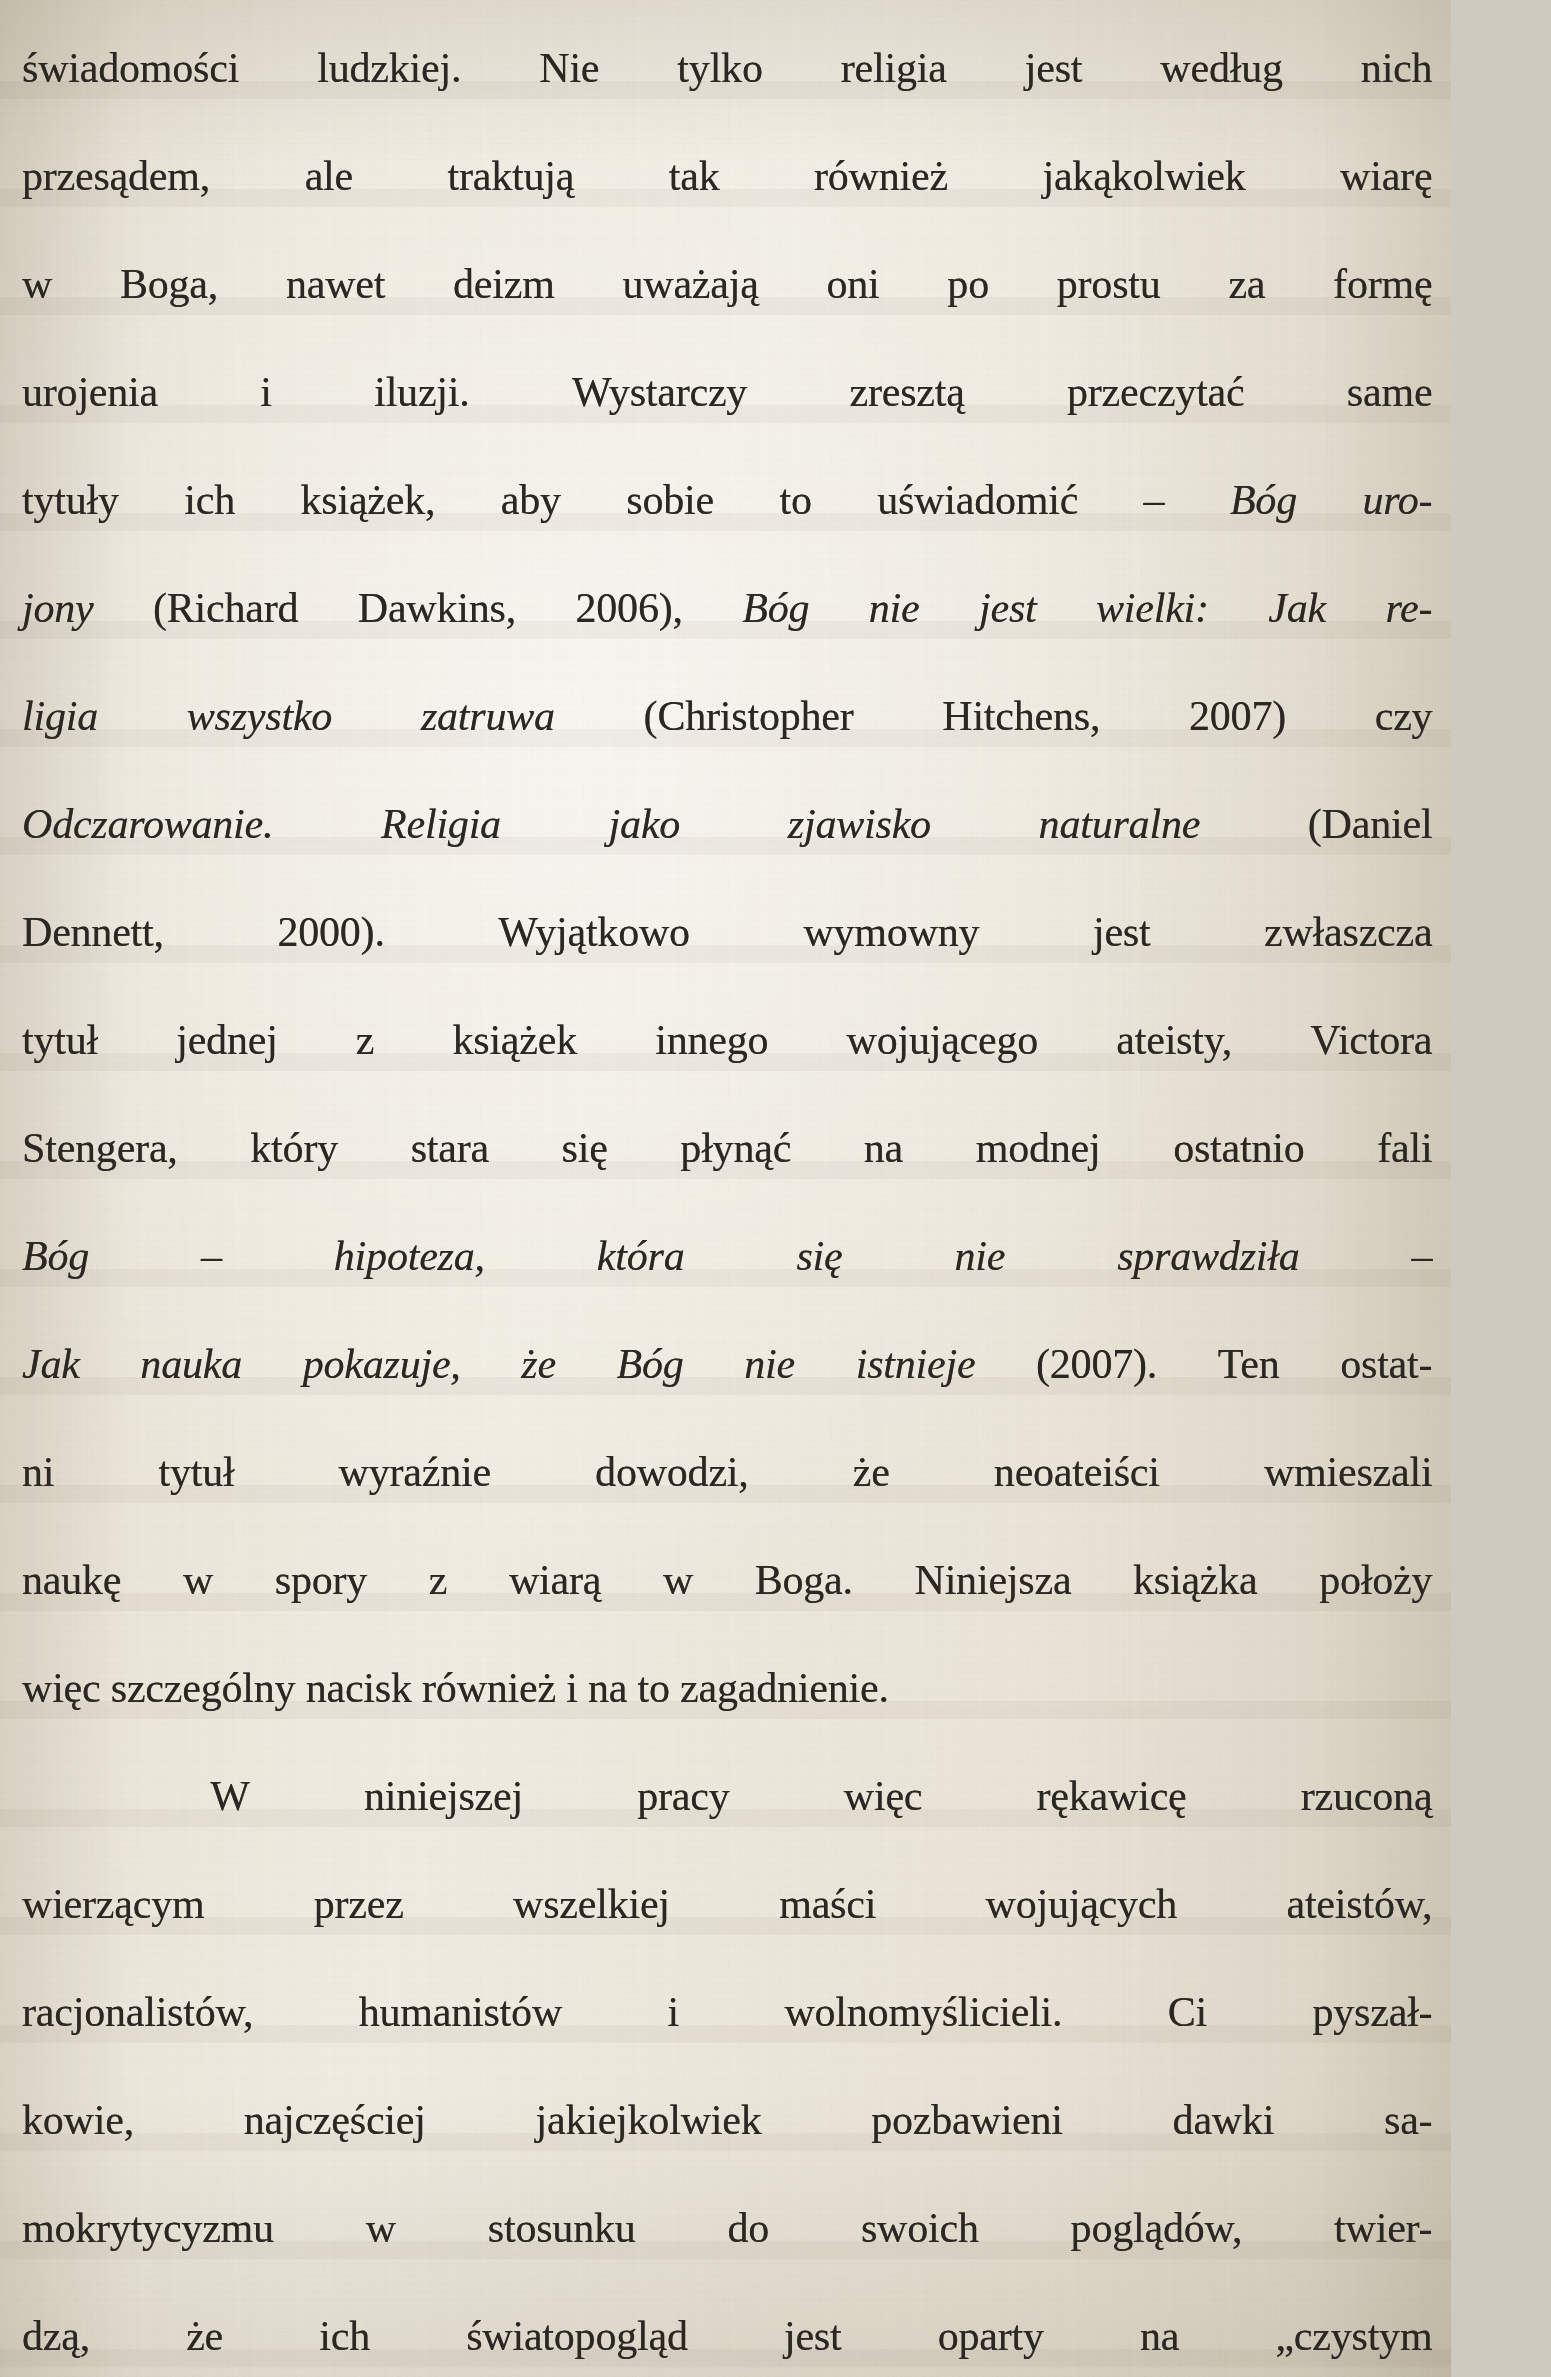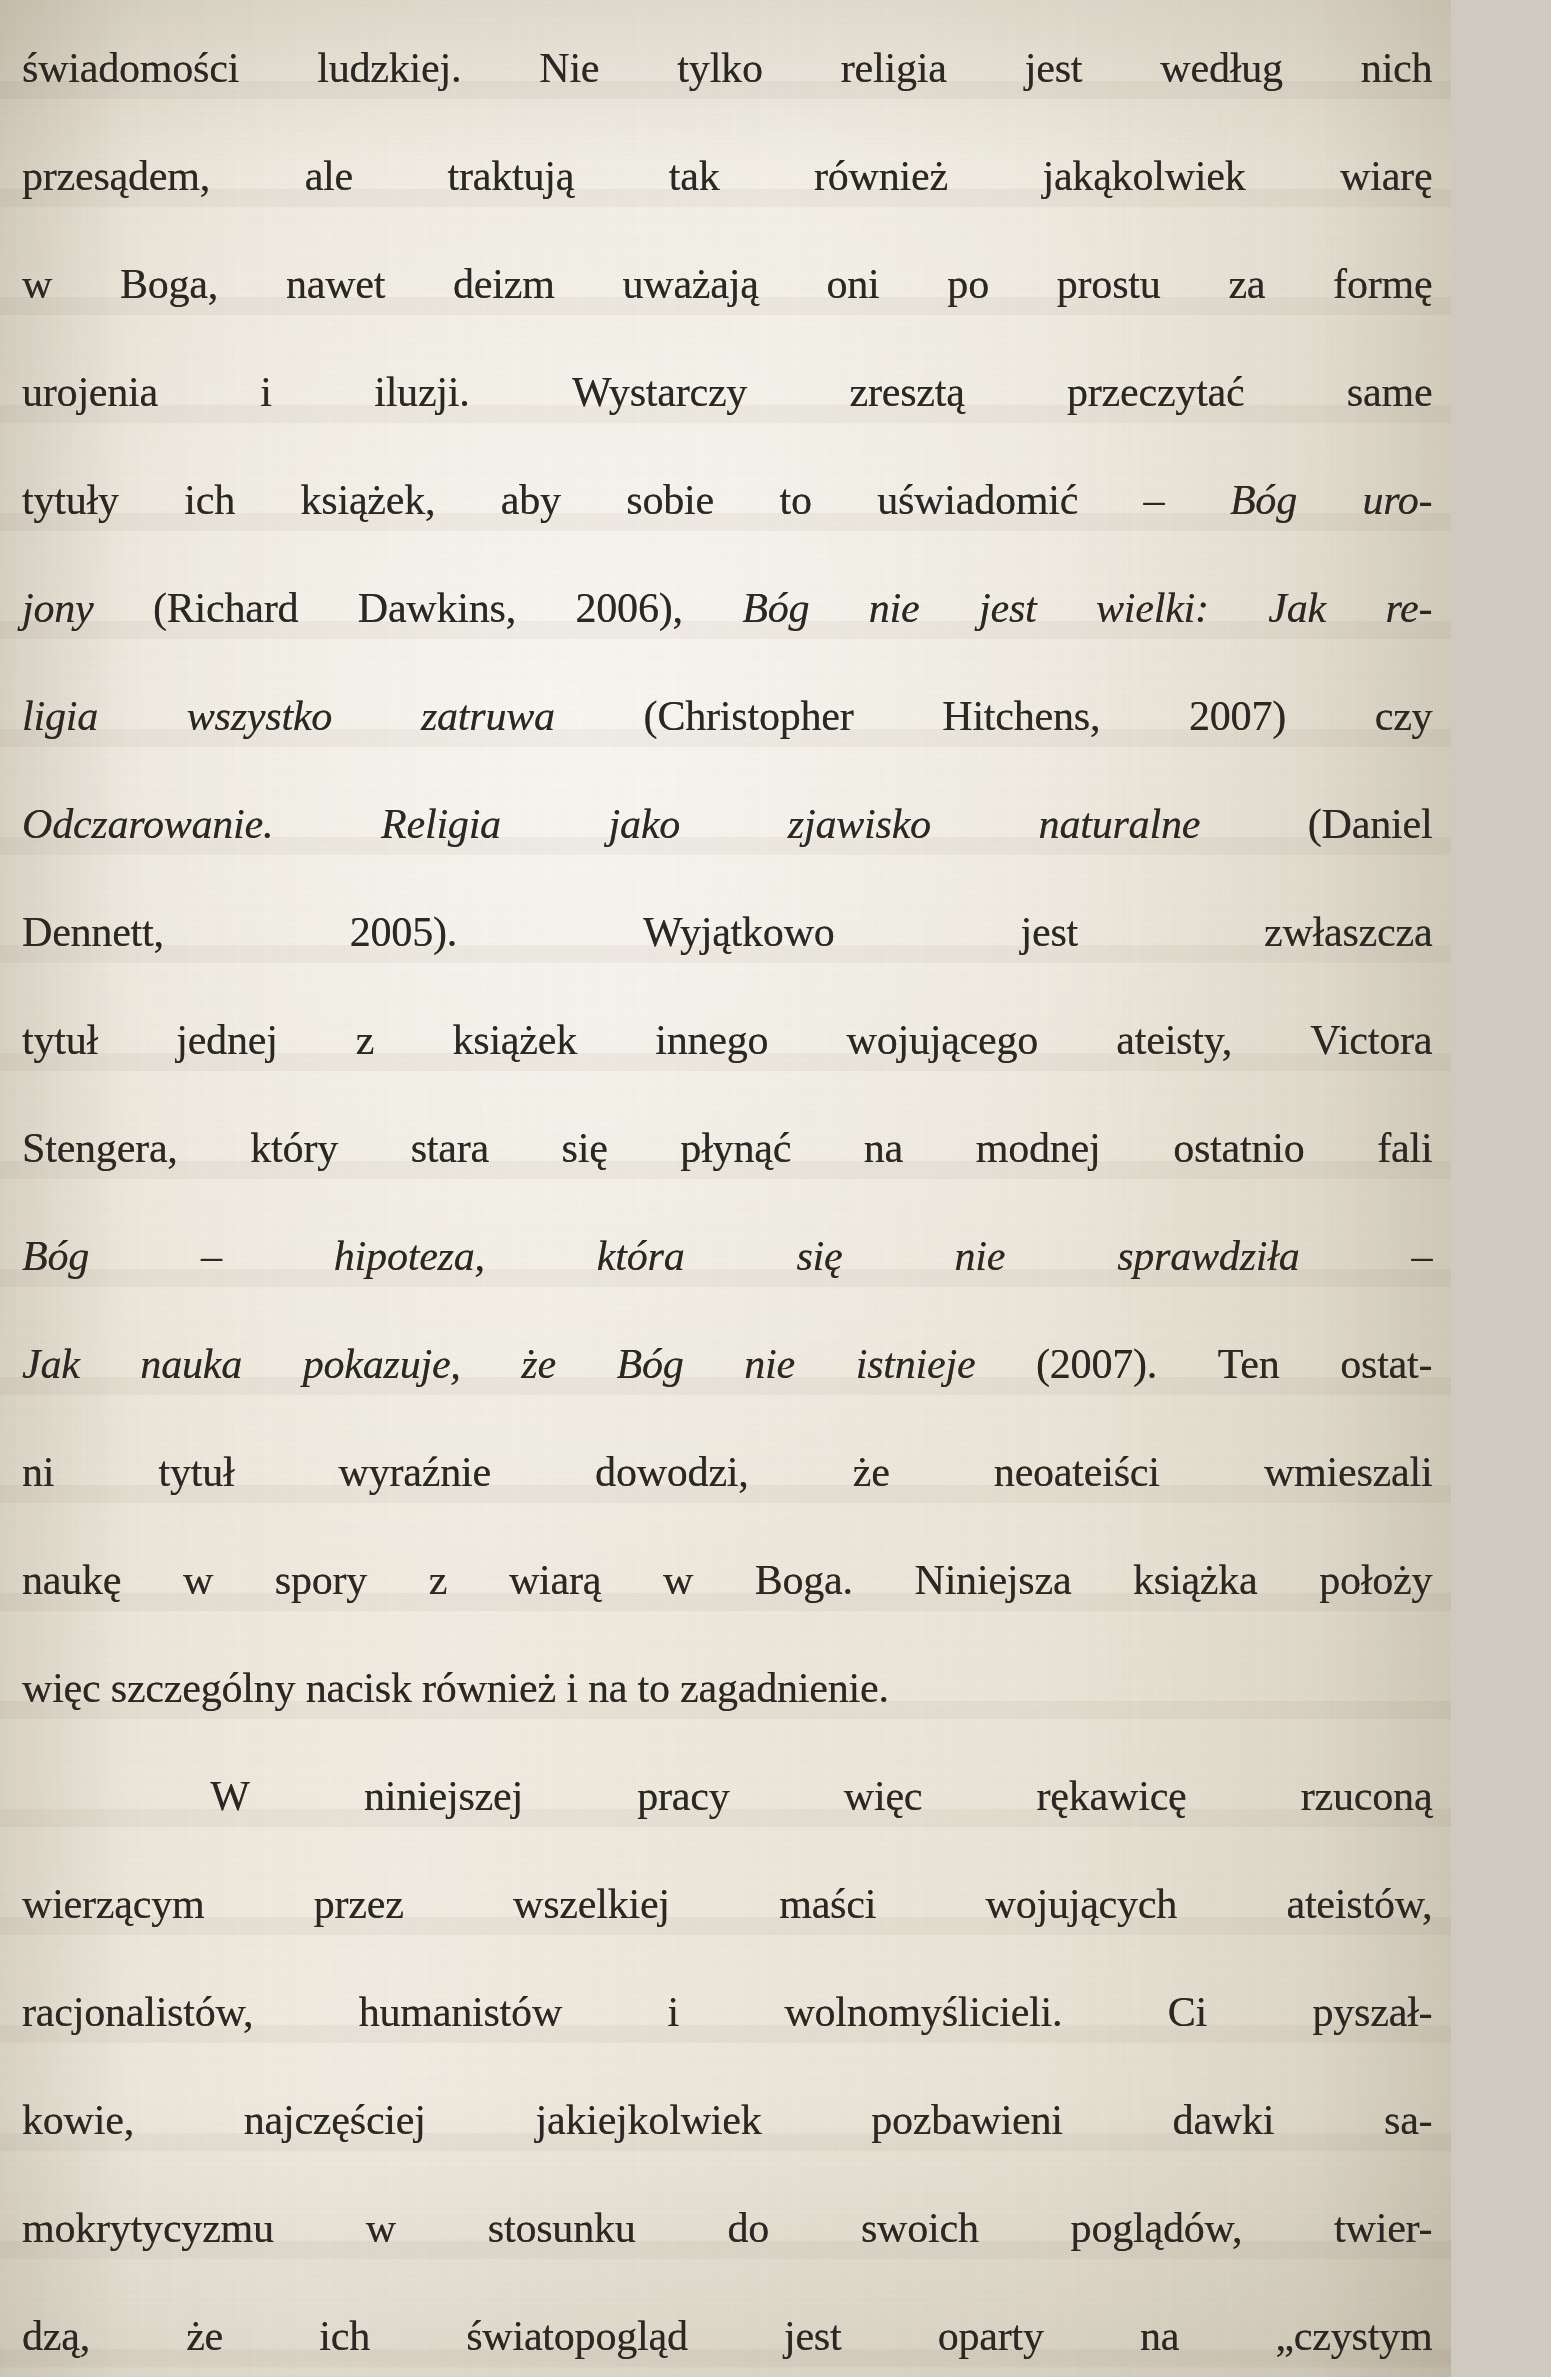--- a/index.html
+++ b/index.html
@@ -112,21 +112,21 @@
 
   <div class="textblock" id="textblock">
       <div class="line j"><span class="">świadomości</span><span class="">ludzkiej.</span><span class="">Nie</span><span class="">tylko</span><span class="">religia</span><span class="">jest</span><span class="">według</span><span class="">nich</span></div>
       <div class="line j"><span class="">przesądem,</span><span class="">ale</span><span class="">traktują</span><span class="">tak</span><span class="">również</span><span class="">jakąkolwiek</span><span class="">wiarę</span></div>
       <div class="line j"><span class="">w</span><span class="">Boga,</span><span class="">nawet</span><span class="">deizm</span><span class="">uważają</span><span class="">oni</span><span class="">po</span><span class="">prostu</span><span class="">za</span><span class="">formę</span></div>
       <div class="line j"><span class="">urojenia</span><span class="">i</span><span class="">iluzji.</span><span class="">Wystarczy</span><span class="">zresztą</span><span class="">przeczytać</span><span class="">same</span></div>
       <div class="line j"><span class="">tytuły</span><span class="">ich</span><span class="">książek,</span><span class="">aby</span><span class="">sobie</span><span class="">to</span><span class="">uświadomić</span><span class="">–</span><span class="it">Bóg</span><span class="it">uro-</span></div>
       <div class="line j"><span class="it">jony</span><span class="">(Richard</span><span class="">Dawkins,</span><span class="">2006),</span><span class="it">Bóg</span><span class="it">nie</span><span class="it">jest</span><span class="it">wielki:</span><span class="it">Jak</span><span class="it">re-</span></div>
       <div class="line j"><span class="it">ligia</span><span class="it">wszystko</span><span class="it">zatruwa</span><span class="">(Christopher</span><span class="">Hitchens,</span><span class="">2007)</span><span class="">czy</span></div>
       <div class="line j"><span class="it">Odczarowanie.</span><span class="it">Religia</span><span class="it">jako</span><span class="it">zjawisko</span><span class="it">naturalne</span><span class="">(Daniel</span></div>
-      <div class="line j"><span class="">Dennett,</span><span class="">2005).</span><span class="">Wyjątkowo</span><span class="">jest</span><span class="">zwłaszcza</span></div>
+      <div class="line j"><span class="">Dennett,</span><span class="">2000).</span><span class="">Wyjątkowo</span><span class="">wymowny</span><span class="">jest</span><span class="">zwłaszcza</span></div>
       <div class="line j"><span class="">tytuł</span><span class="">jednej</span><span class="">z</span><span class="">książek</span><span class="">innego</span><span class="">wojującego</span><span class="">ateisty,</span><span class="">Victora</span></div>
       <div class="line j"><span class="">Stengera,</span><span class="">który</span><span class="">stara</span><span class="">się</span><span class="">płynąć</span><span class="">na</span><span class="">modnej</span><span class="">ostatnio</span><span class="">fali</span></div>
       <div class="line j"><span class="it">Bóg</span><span class="it">–</span><span class="it">hipoteza,</span><span class="it">która</span><span class="it">się</span><span class="it">nie</span><span class="it">sprawdziła</span><span class="it">–</span></div>
       <div class="line j"><span class="it">Jak</span><span class="it">nauka</span><span class="it">pokazuje,</span><span class="it">że</span><span class="it">Bóg</span><span class="it">nie</span><span class="it">istnieje</span><span class="">(2007).</span><span class="">Ten</span><span class="">ostat-</span></div>
       <div class="line j"><span class="">ni</span><span class="">tytuł</span><span class="">wyraźnie</span><span class="">dowodzi,</span><span class="">że</span><span class="">neoateiści</span><span class="">wmieszali</span></div>
       <div class="line j"><span class="">naukę</span><span class="">w</span><span class="">spory</span><span class="">z</span><span class="">wiarą</span><span class="">w</span><span class="">Boga.</span><span class="">Niniejsza</span><span class="">książka</span><span class="">położy</span></div>
       <div class="line left"><span class="">więc szczególny nacisk również i na to zagadnienie.</span></div>
       <div class="line j"><span class="indent"></span><span class="">W</span><span class="">niniejszej</span><span class="">pracy</span><span class="">więc</span><span class="">rękawicę</span><span class="">rzuconą</span></div>
       <div class="line j"><span class="">wierzącym</span><span class="">przez</span><span class="">wszelkiej</span><span class="">maści</span><span class="">wojujących</span><span class="">ateistów,</span></div>
       <div class="line j"><span class="">racjonalistów,</span><span class="">humanistów</span><span class="">i</span><span class="">wolnomyślicieli.</span><span class="">Ci</span><span class="">pyszał-</span></div>

